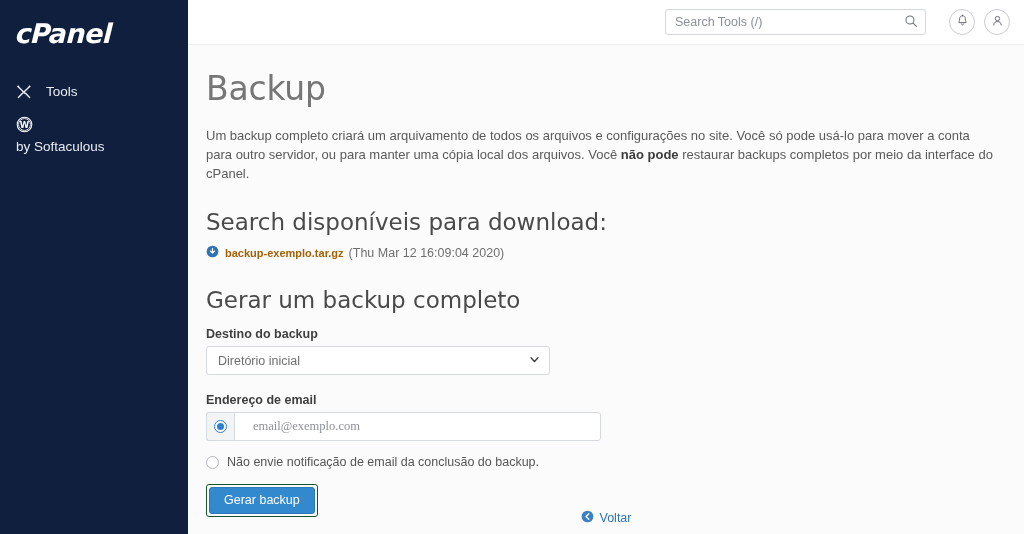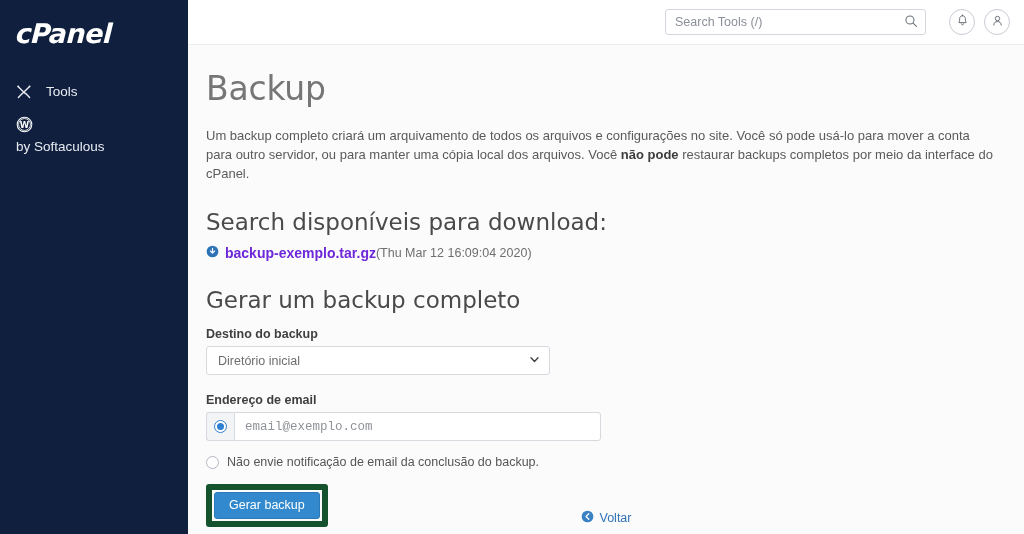--- a/index.html
+++ b/index.html
@@ -165,25 +165,26 @@
   .section-title.second { margin-top: 26px; margin-bottom: 14px; }
 
   .dl-row {
     font-size: 12.5px;
     color: #6b6b6b;
     display: flex;
     align-items: center;
     margin-bottom: 4px;
   }
   .dl-link {
-    color: #6d28d9;
+    color: #a16207;
     font-weight: bold;
     text-decoration: none;
     margin-left: 6px;
-    font-size: 14px;
+    margin-right: 5px;
+    font-size: 11px;
     cursor: pointer;
   }
   .dl-date { color: #6f6f6f; }
 
   .field-label {
     font-size: 12.5px;
     font-weight: bold;
     color: #3f3f3f;
     margin-bottom: 5px;
   }
@@ -217,23 +218,23 @@
     background: #f3f4f6;
     display: flex;
     align-items: center;
     justify-content: center;
     cursor: pointer;
   }
   .ig-input {
     flex: 1;
     border: 1px solid #d6d9de;
     border-radius: 0 3px 3px 0;
-    padding: 0 10px;
-    font-size: 12.5px;
-    font-family: Liberation Mono, monospace;
+    padding: 0 18px;
+    font-size: 12.5px;
+    font-family: Liberation Serif, serif;
     color: #555;
     background: #fff;
     outline: none;
   }
   .ig-input::placeholder { color: #8f9298; }
 
   .radio {
     width: 13px;
     height: 13px;
     border-radius: 50%;
@@ -261,21 +262,21 @@
     align-items: center;
     font-size: 12.5px;
     color: #555;
     margin-bottom: 15px;
     cursor: pointer;
   }
   .radio-row .radio { margin-right: 8px; }
 
   .btn-highlight {
     display: inline-block;
-    border: 6px solid #14532d;
+    border: 1px solid #14532d;
     border-radius: 3px;
     padding: 2px;
   }
   .btn-primary {
     background: #3289cd;
     border: 1px solid #2a7ab9;
     border-radius: 3px;
     color: #ffffff;
     font-size: 12.5px;
     padding: 6px 14px;

